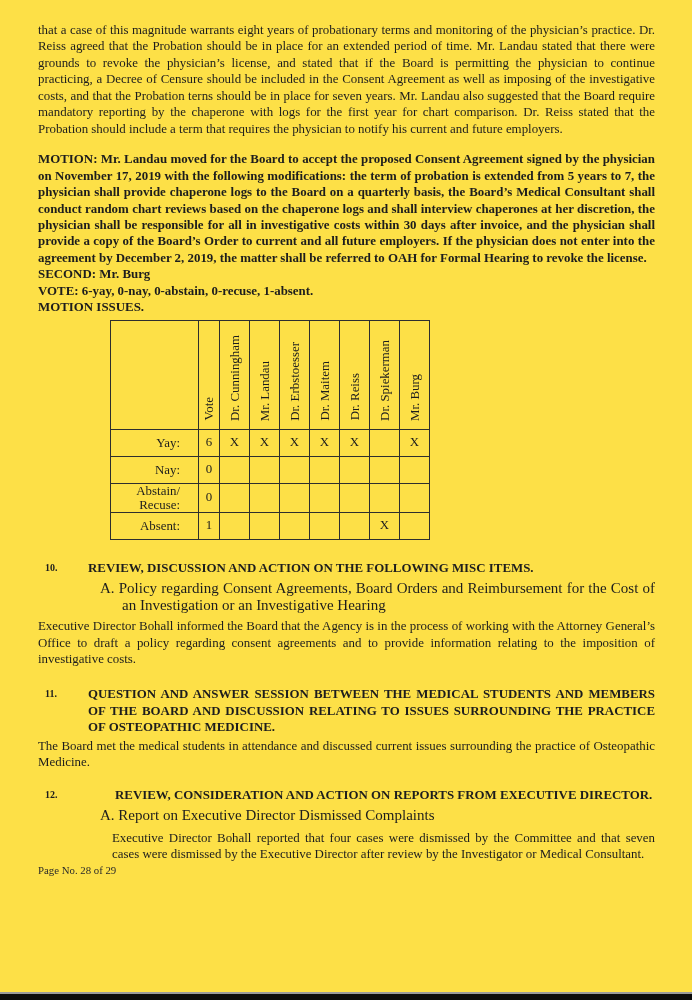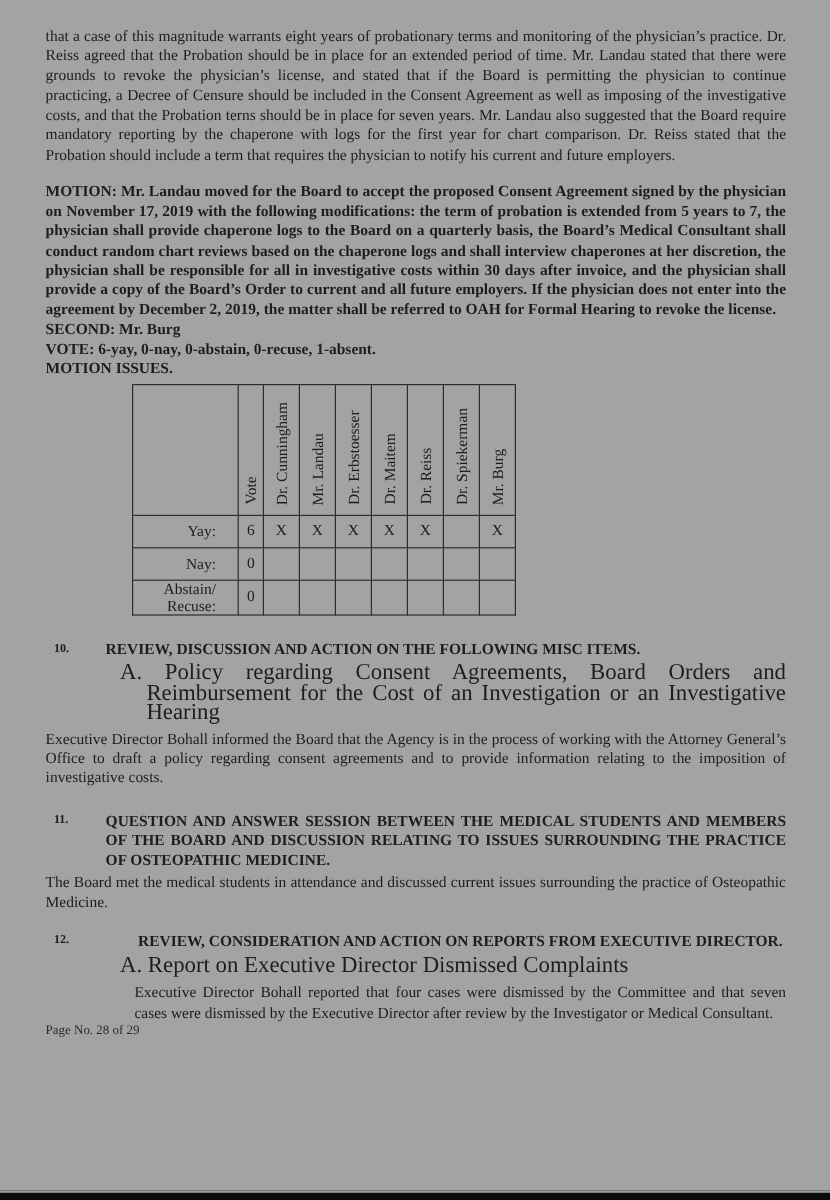--- a/index.html
+++ b/index.html
@@ -1,20 +1,20 @@
 <!DOCTYPE html>
 <html><head>
 <meta charset="utf-8">
 <style>
   html, body { margin: 0; padding: 0; background: #ffffff; }
   .page {
     position: relative;
     width: 692px;
     height: 1000px;
-    background: #a3a3a3;
+    background: #fde047;
     overflow: hidden;
     font-family: "Liberation Serif", "DejaVu Serif", serif;
     color: #1d1d1d;
   }
   .content {
     padding: 22px 37px 0 38px;
     box-sizing: border-box;
   }
   .body-par {
     font-size: 12.9px;
@@ -80,21 +80,21 @@
     flex: 1;
     font-weight: bold;
     font-size: 12.9px;
     line-height: 16.45px;
     text-align: justify;
   }
   .sub-a {
     margin-top: 4px;
     padding-left: 84px;
     text-indent: -22px;
-    font-size: 19px;
+    font-size: 15px;
     line-height: 16.45px;
     text-align: justify;
   }
   .indented-body {
     margin-top: 6px;
     padding-left: 74px;
     font-size: 12.9px;
     line-height: 16.45px;
     text-align: justify;
   }
@@ -174,20 +174,31 @@
           <td class="col-label row-label">Abstain/ Recuse:</td>
           <td class="col-vote">0</td>
           <td class="col-mem"></td>
           <td class="col-mem"></td>
           <td class="col-mem"></td>
           <td class="col-mem"></td>
           <td class="col-mem"></td>
           <td class="col-mem"></td>
           <td class="col-mem"></td>
         </tr>
+        <tr class="data-row">
+          <td class="col-label row-label">Absent:</td>
+          <td class="col-vote">1</td>
+          <td class="col-mem"></td>
+          <td class="col-mem"></td>
+          <td class="col-mem"></td>
+          <td class="col-mem"></td>
+          <td class="col-mem"></td>
+          <td class="col-mem">X</td>
+          <td class="col-mem"></td>
+        </tr>
       </tbody>
     </table>
 
     <div class="item item-10">
       <div class="item-num">10.</div>
       <div class="item-head">REVIEW, DISCUSSION AND ACTION ON THE FOLLOWING MISC ITEMS.</div>
     </div>
     <div class="sub-a">A. Policy regarding Consent Agreements, Board Orders and Reimbursement for the Cost of an Investigation or an Investigative Hearing</div>
     <p class="body-par mt-body">Executive Director Bohall informed the Board that the Agency is in the process of working with the Attorney General’s Office to draft a policy regarding consent agreements and to provide information relating to the imposition of investigative costs.</p>
 

